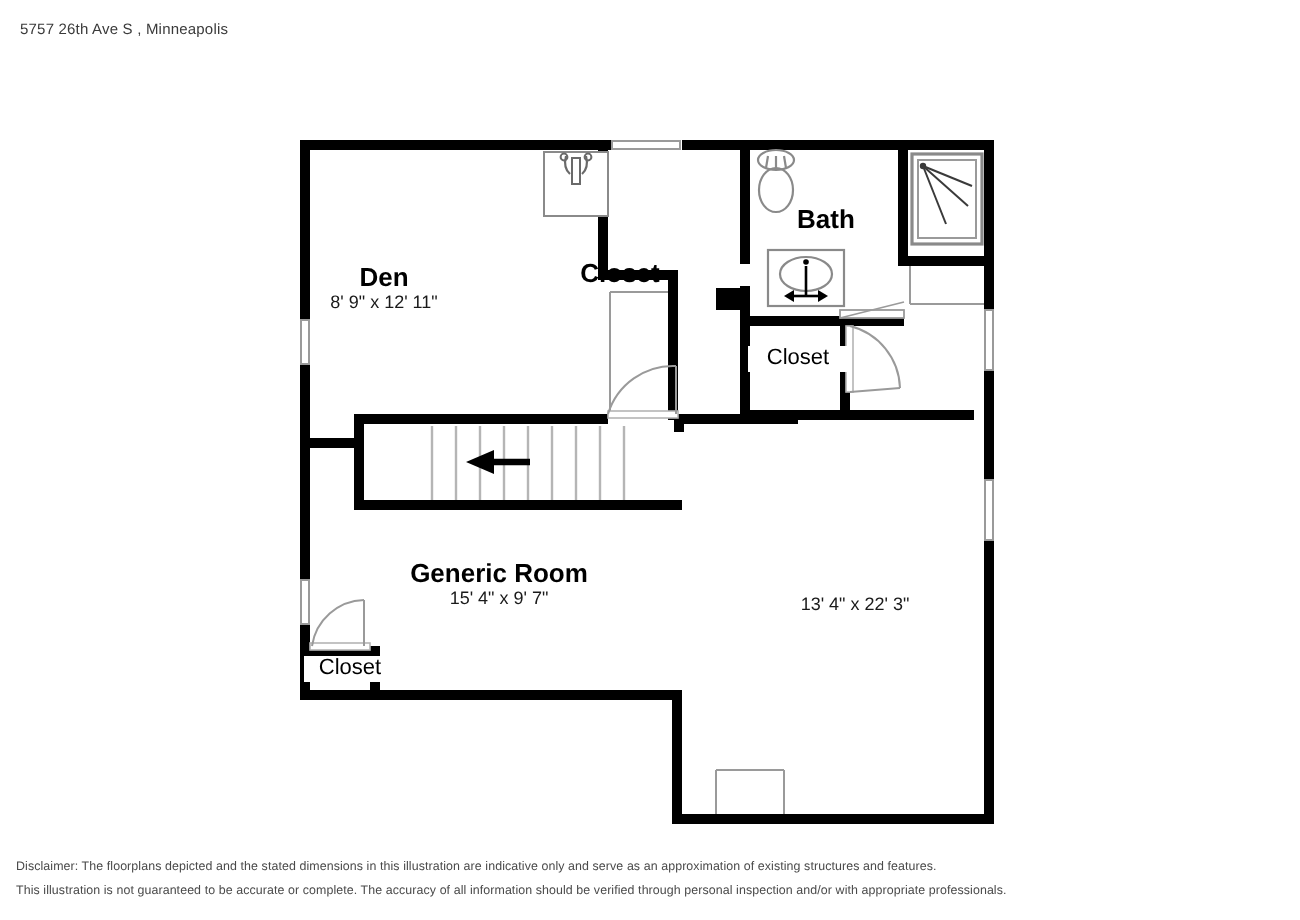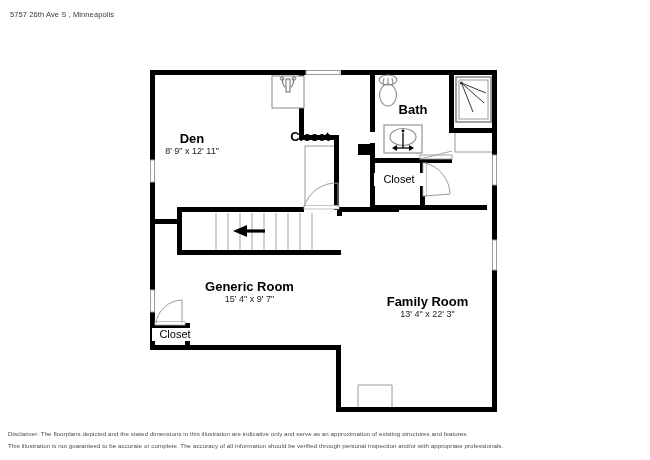--- a/index.html
+++ b/index.html
@@ -278,21 +278,20 @@
   <div class="tag-label" style="left:374px; top:173px; width:44px;">
     <span>Closet</span>
   </div>
 
   <div class="room-label" style="left:177px; top:281px; width:145px;">
     <div class="rname">Generic Room</div>
     <div class="rdim">15' 4" x 9' 7"</div>
   </div>
 
   <div class="room-label" style="left:355px; top:296px; width:145px;">
-    <div class="rname">Family Room</div>
     <div class="rdim">13' 4" x 22' 3"</div>
   </div>
 
   <div class="tag-label" style="left:152px; top:328px; width:40px;">
     <span>Closet</span>
   </div>
 </div>
 
 <div id="disclaimer">
   <div class="dline">Disclaimer: The floorplans depicted and the stated dimensions in this illustration are indicative only and serve as an approximation of existing structures and features.</div>

